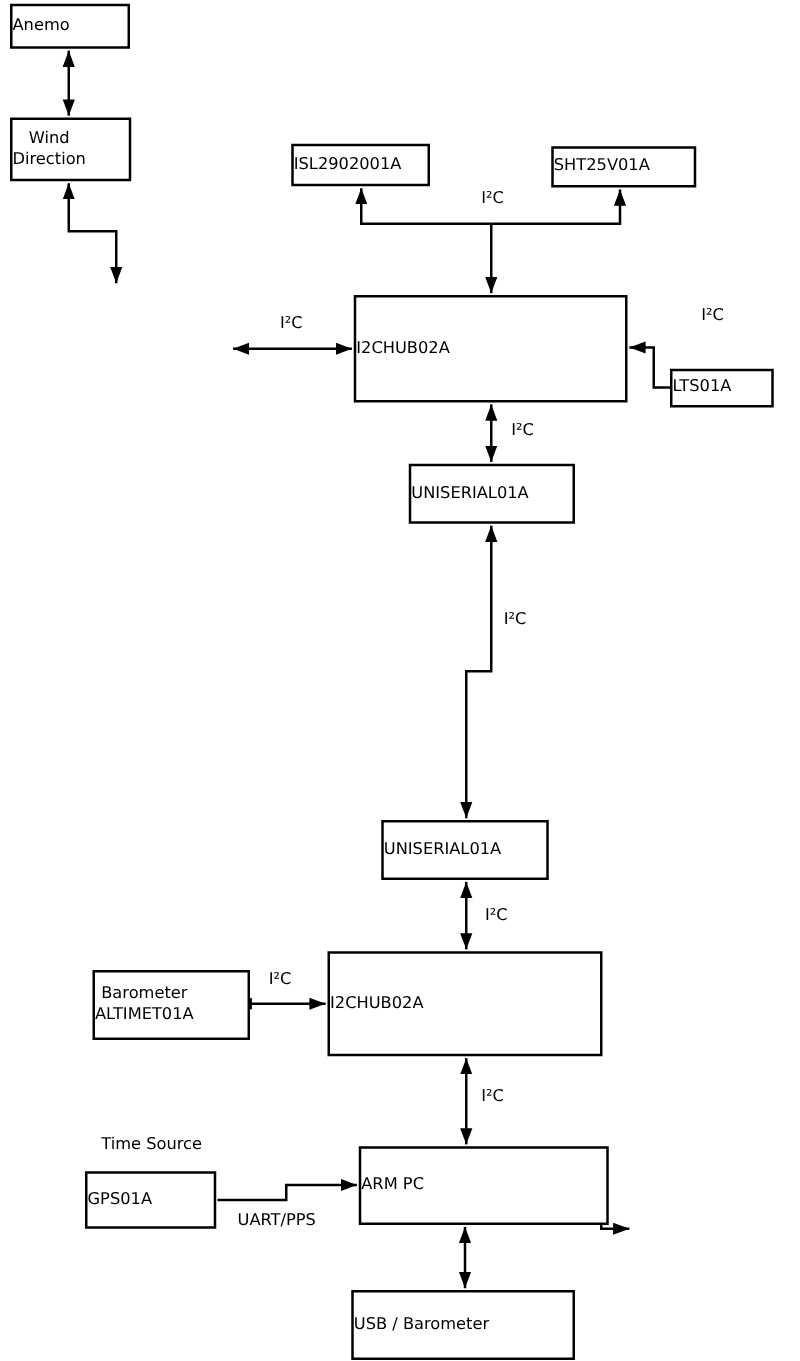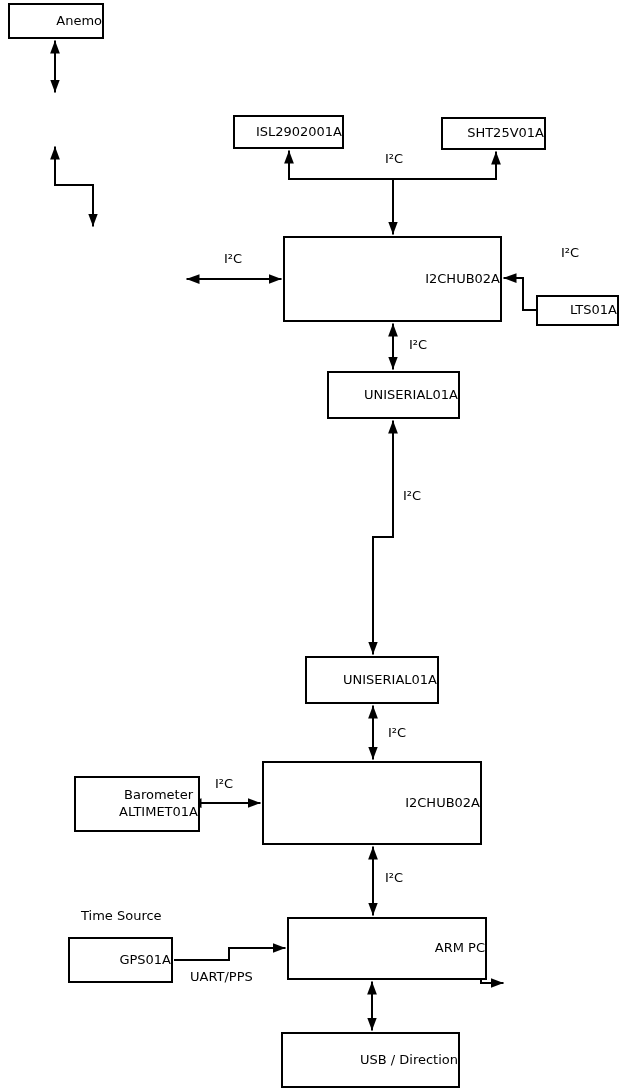--- a/index.html
+++ b/index.html
@@ -5,33 +5,33 @@
   html,body{margin:0;padding:0;}
   body{background:#ffffff;font-family:"DejaVu Sans",sans-serif;}
   .canvas{
     position:relative;width:640px;height:1089px;background:#ffffff;overflow:hidden;
   }
   .edges{position:absolute;left:0;top:0;width:640px;height:1089px;}
   .edges path{stroke:#000000;stroke-width:2;fill:none;}
   .node{
     position:absolute;box-sizing:border-box;
     border:2px solid #000000;background:#ffffff;
-    display:flex;align-items:center;justify-content:flex-end;
-    font-size:13px;color:#000000;text-align:center;line-height:1.3;padding-left:48px;
+    display:flex;align-items:center;justify-content:flex-start;
+    font-size:13px;color:#000000;text-align:center;line-height:1.3;
   }
   .node .lbl{white-space:pre-line;}
   .edge-label{
     position:absolute;font-size:13px;color:#000000;white-space:nowrap;
   }
   
   #n-anemo   {left:8px;  top:3px;   width:96px; height:36px;}
   #n-wind    {left:8px;  top:94px;  width:97px; height:51px;}
   #n-pic     {left:1px;  top:228px; width:184px;height:104px;}
   #n-isl     {left:233px;top:115px; width:111px;height:34px;}
-  #n-sht     {left:441px;top:117px; width:105px;height:33px;}
+  #n-sht     {left:441px;top:117px; width:116px;height:33px;}
   #n-hub1    {left:283px;top:236px; width:219px;height:86px;}
   #n-lts     {left:536px;top:295px; width:83px; height:31px;}
   #n-uni1    {left:327px;top:371px; width:133px;height:48px;}
   #n-uni2    {left:305px;top:656px; width:134px;height:48px;}
   #n-hub2    {left:262px;top:761px; width:220px;height:84px;}
   #n-baro    {left:74px; top:776px; width:126px;height:56px;}
   #n-gps     {left:68px; top:937px; width:105px;height:46px;}
   #n-arm     {left:287px;top:917px; width:200px;height:63px;}
   #n-sdcard  {left:505px;top:959px; width:110px;height:49px;}
   #n-usb     {left:281px;top:1032px;width:179px;height:56px;}
@@ -71,20 +71,24 @@
     <path d="M188.5,803 L260.5,803" marker-start="url(#arrow)" marker-end="url(#arrow)"></path>
     <path d="M373,846.5 L373,915.5" marker-start="url(#arrow)" marker-end="url(#arrow)"></path>
     <path d="M174,960 L229,960 L229,948 L285.5,948" marker-end="url(#arrow)"></path>
     <path d="M461,948 L481,948 L481,983 L503.5,983" marker-start="url(#arrow)" marker-end="url(#arrow)"></path>
     <path d="M372,981.5 L372,1030.5" marker-start="url(#arrow)" marker-end="url(#arrow)"></path>
   </svg>
 
   <div class="node" id="n-anemo">
     <span class="lbl">Anemo</span>
   </div>
+  <div class="node" id="n-wind">
+    <span class="lbl">Wind
+Direction</span>
+  </div>
   <div class="node" id="n-isl">
     <span class="lbl">ISL2902001A</span>
   </div>
   <div class="node" id="n-sht">
     <span class="lbl">SHT25V01A</span>
   </div>
   <div class="node" id="n-hub1">
     <span class="lbl">I2CHUB02A</span>
   </div>
   <div class="node" id="n-lts">
@@ -103,21 +107,21 @@
     <span class="lbl">Barometer
 ALTIMET01A</span>
   </div>
   <div class="node" id="n-gps">
     <span class="lbl">GPS01A</span>
   </div>
   <div class="node" id="n-arm">
     <span class="lbl">ARM PC</span>
   </div>
   <div class="node" id="n-usb">
-    <span class="lbl">USB / Direction</span>
+    <span class="lbl">USB / Barometer</span>
   </div>
 
   <span class="edge-label" id="l-i2c-bus">I²C</span>
   <span class="edge-label" id="l-i2c-pic">I²C</span>
   <span class="edge-label" id="l-i2c-lts">I²C</span>
   <span class="edge-label" id="l-i2c-hub1-uni">I²C</span>
   <span class="edge-label" id="l-i2c-link">I²C</span>
   <span class="edge-label" id="l-i2c-uni2-hub2">I²C</span>
   <span class="edge-label" id="l-i2c-baro">I²C</span>
   <span class="edge-label" id="l-i2c-hub2-arm">I²C</span>

